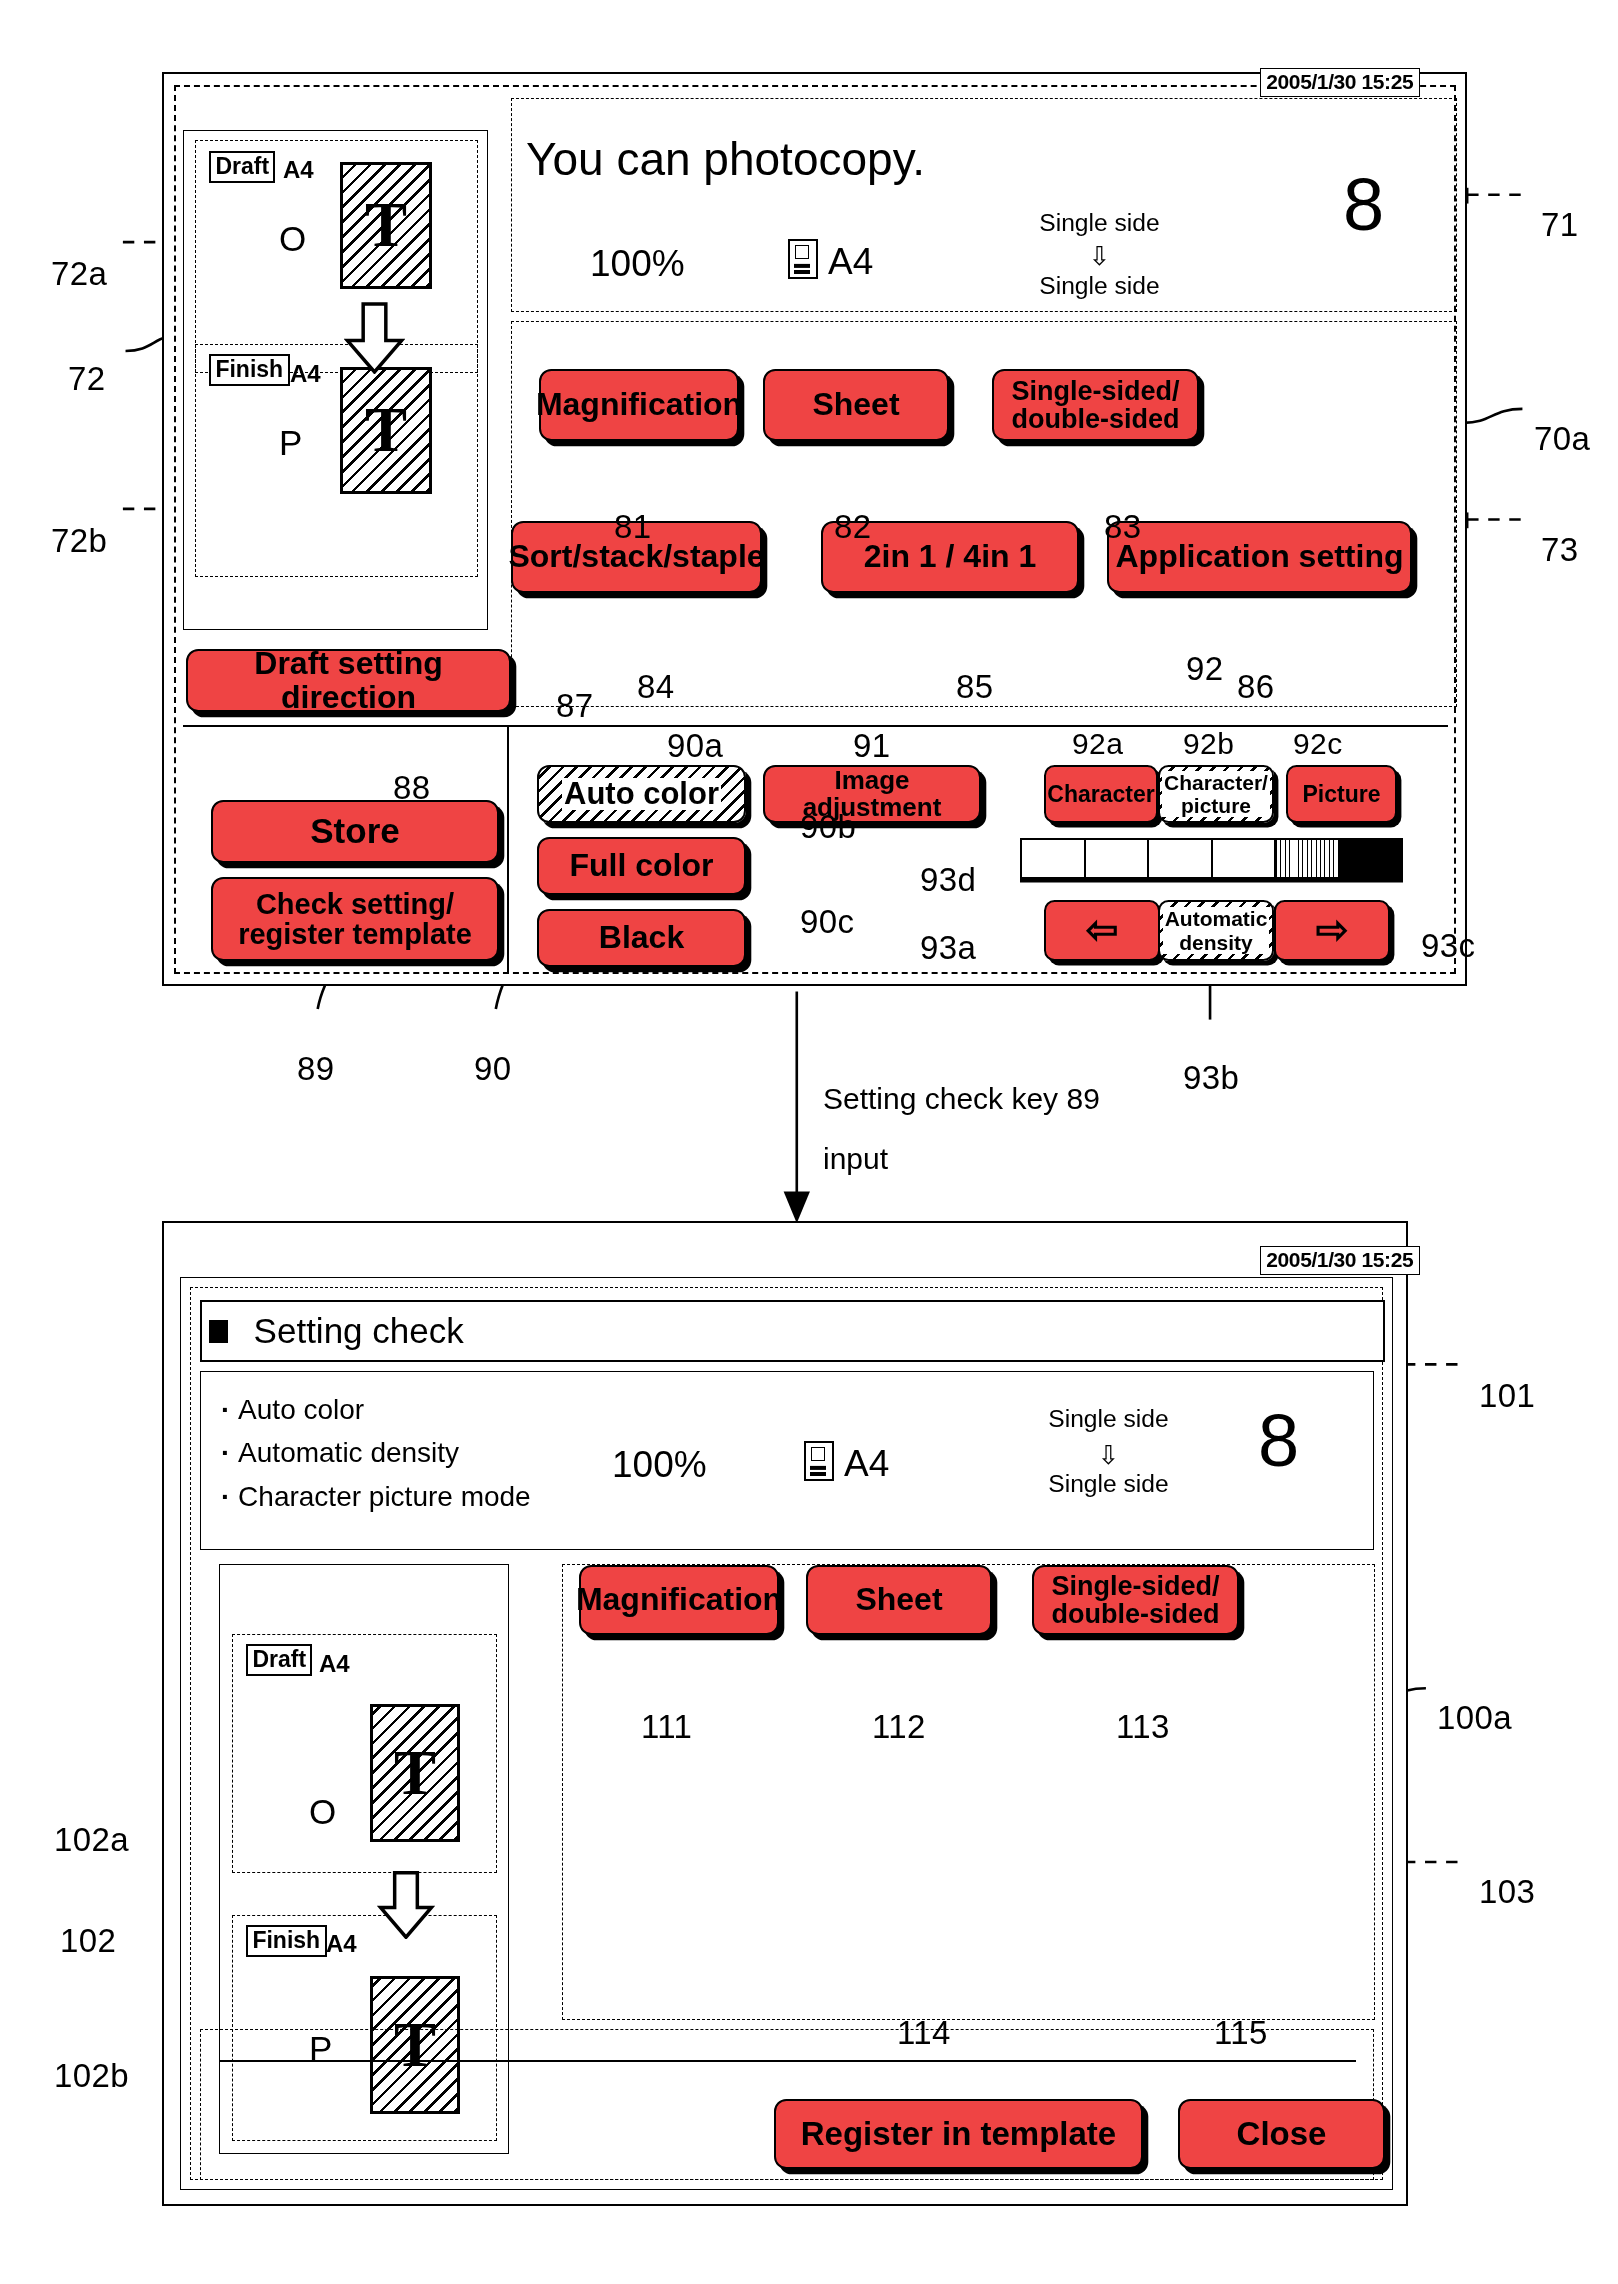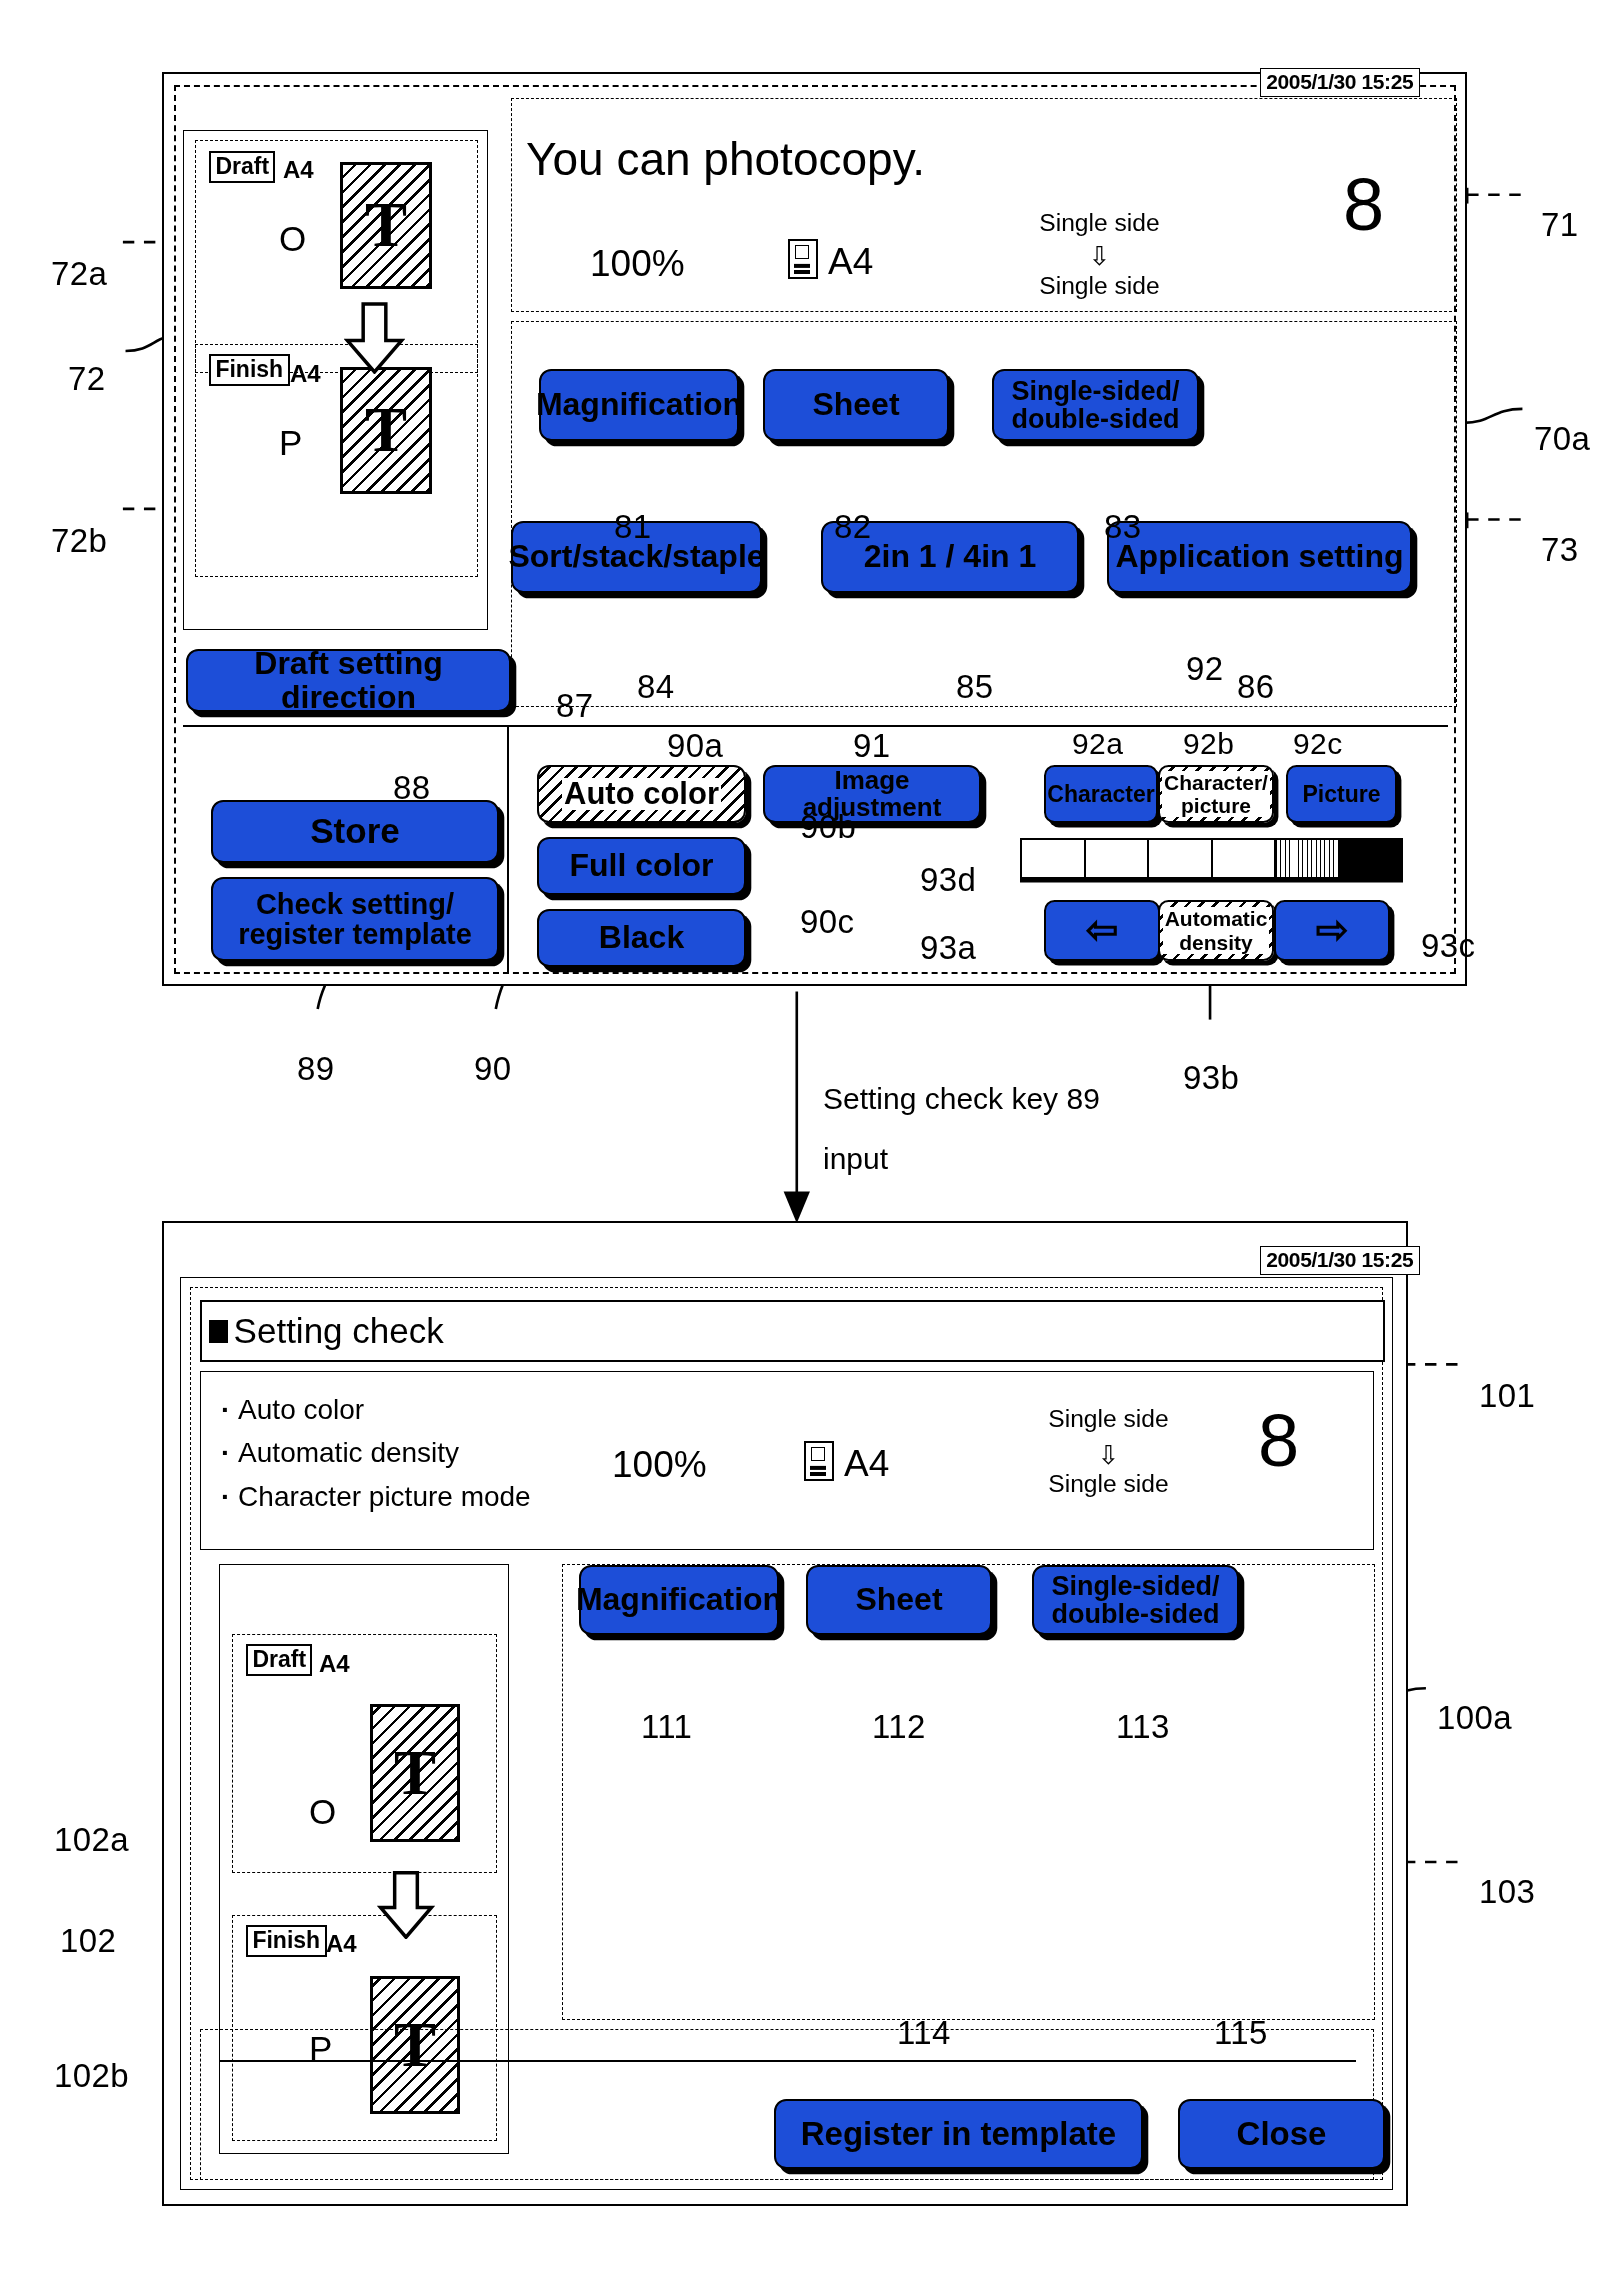--- a/index.html
+++ b/index.html
@@ -23,21 +23,21 @@
   .solid-thin{border:1.8px solid #000;box-sizing:border-box;}
   .dash-frame{border:2.6px dashed #000;box-sizing:border-box;}
   .dash-thin{border:1.8px dashed #000;box-sizing:border-box;}
 
   
   .btn{
     position:absolute;
     box-sizing:border-box;
     border:2.6px solid #000;
     border-radius:12.3px;
-    background:#1d4ed8;
+    background:#ef4444;
     display:flex;
     align-items:center;
     justify-content:center;
     text-align:center;
     line-height:1.05;
     box-shadow:5.3px 5.3px 0 #000;
     font-weight:600;
   }
   .btn.small{border-width:2.6px;border-radius:10.5px;box-shadow:4.4px 4.4px 0 #000;}
   .btn .lbl{display:block;padding:0 5.3px;}
@@ -116,20 +116,21 @@
   .slider .g2{background:#000;}
 
   .title-bar{
     position:absolute;
     border:2.6px solid #000;
     background:#fff;
     display:flex;align-items:center;
     font-size:35px;
     font-weight:500;
     padding-left:7px;
+    gap:20px;
   }
   .sq{display:inline-block;width:19.3px;height:23px;background:#000;margin-right:5.3px;}
 
   .bullets{position:absolute;font-size:28px;line-height:1.55;white-space:nowrap;}
   .bullets div:before{content:"· ";font-weight:700;}
 
   .transition{position:absolute;font-size:30px;line-height:2.0;white-space:nowrap;}
 
   
   .pico{position:absolute;width:30px;height:40px;border:2.6px solid #000;box-sizing:border-box;background:#fff;}

